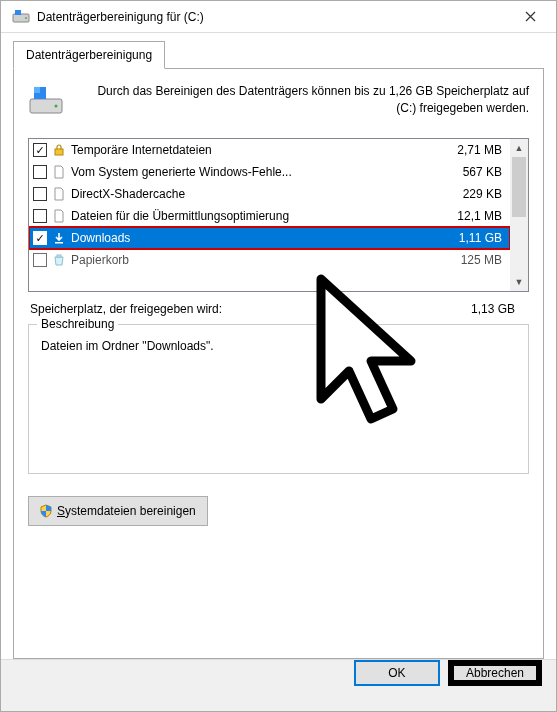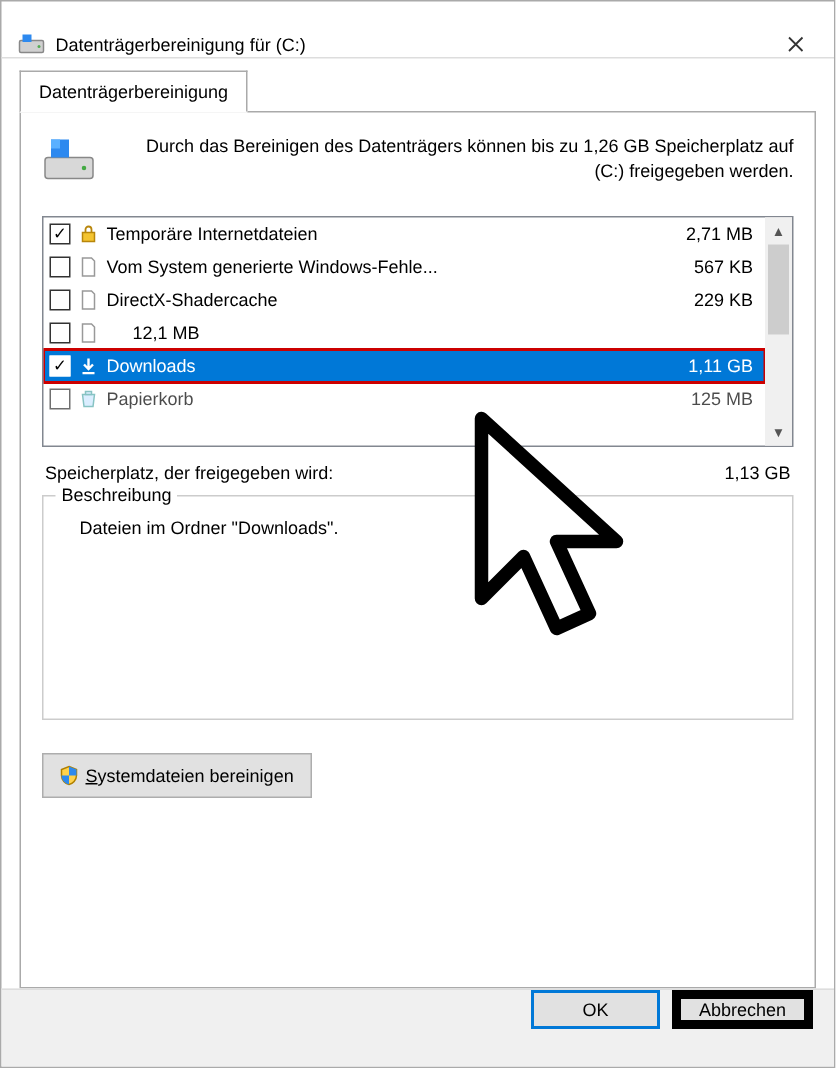--- a/index.html
+++ b/index.html
@@ -1,18 +1,18 @@
 <!DOCTYPE html>
 <html><head>
   <meta charset="utf-8">
   <style>
     * { box-sizing: border-box; margin: 0; padding: 0; font-family: "Segoe UI", Tahoma, sans-serif; }
     body { width: 557px; height: 712px; background: #f0f0f0; font-size: 12px; color: #000; }
     .window { width: 557px; height: 712px; background: #fff; border: 1px solid #aaa; display: flex; flex-direction: column; position: relative; }
-    .titlebar { height: 18px; display: flex; align-items: center; border-bottom: 1px solid #ddd; padding: 0 4px; margin-top: 20px; }
+    .titlebar { height: 32px; display: flex; align-items: center; border-bottom: 1px solid #ddd; padding: 0 4px; }
     .titlebar-icon { width: 20px; height: 20px; margin: 0 6px; display: flex; align-items: center; justify-content: center; }
     .title-text { flex: 1; font-size: 12px; }
     .close-btn { width: 44px; height: 30px; display: flex; align-items: center; justify-content: center; font-size: 14px; color: #333; }
     .content { flex: 1; padding: 8px 12px 0 12px; display: flex; flex-direction: column; }
     .tab-strip { display: flex; margin-bottom: -1px; }
     .tab { border: 1px solid #aaa; border-bottom: 1px solid #fff; background: #fff; padding: 6px 12px; font-size: 12px; position: relative; z-index: 1; }
     .panel { border: 1px solid #aaa; padding: 14px 14px 10px 14px; display: flex; flex-direction: column; flex: 1; }
     .info-row { display: flex; align-items: flex-start; gap: 12px; margin-bottom: 16px; text-align: right; }
     .drive-icon { width: 36px; flex-shrink: 0; }
     .info-text { font-size: 12px; line-height: 1.4; }
@@ -24,22 +24,22 @@
     .chk { width: 14px; height: 14px; border: 1px solid #333; background: #fff; display: inline-flex; align-items: center; justify-content: center; margin-right: 4px; flex-shrink: 0; }
     .list-row.selected .chk { border-color: #fff; }
     .chk .mark { font-size: 11px; line-height: 1; color: #000; }
     .row-icon { width: 16px; height: 16px; margin-right: 4px; display: inline-flex; align-items: center; justify-content: center; flex-shrink: 0; }
     .row-label { flex: 1; white-space: nowrap; overflow: hidden; text-overflow: ellipsis; }
     .row-size { text-align: right; padding-right: 6px; min-width: 68px; }
     .scrollbar { width: 18px; background: #f0f0f0; display: flex; flex-direction: column; }
     .sb-btn { height: 18px; background: #f0f0f0; display: flex; align-items: center; justify-content: center; font-size: 9px; color: #555; }
     .sb-thumb { flex: 0 0 60px; background: #cdcdcd; margin: 0 2px; }
     .sb-track { flex: 1; }
-    .freed-row { display: flex; justify-content: space-between; font-size: 12px; margin: 10px 2px 8px 2px; align-items: flex-end; }
-    .desc-group { border: 1px solid #ccc; padding: 14px 12px 14px 24px; height: 150px; position: relative; margin-bottom: 22px; }
+    .freed-row { display: flex; justify-content: space-between; font-size: 12px; margin: 10px 14px 8px 2px; align-items: flex-end; }
+    .desc-group { border: 1px solid #ccc; padding: 14px 12px 14px 12px; height: 150px; position: relative; margin-bottom: 22px; }
     .desc-legend { position: absolute; top: -8px; left: 8px; background: #fff; padding: 0 4px; font-size: 12px; }
     .desc-text { font-size: 12px; }
     .sysfiles-btn { border: 1px solid #adadad; background: #e1e1e1; padding: 4px 10px; display: inline-flex; align-items: center; gap: 4px; font-size: 12px; width: 180px; height: 30px; }
     .shield-icon { width: 14px; height: 14px; flex-shrink: 0; }
     .footer { height: 52px; border-top: 1px solid #ddd; background: #f0f0f0; display: flex; align-items: flex-start; justify-content: flex-end; gap: 8px; padding: 0 14px; }
     .btn { min-width: 86px; height: 26px; border: 6px solid #000000; background: #e1e1e1; font-size: 12px; padding: 0 12px; }
     .btn.primary { border: 2px solid #0078d7; background: #e1e1e1; }
     .cursor-overlay { position: absolute; left: 310px; top: 268px; pointer-events: none; z-index: 10; }
     u { text-decoration: underline; }
   </style>
@@ -121,20 +121,21 @@
             <span class="row-size">229 KB</span>
           </div>
 
           <div class="list-row">
             <span class="chk"></span>
             <span class="row-icon">
                 <svg width="14" height="14" viewBox="0 0 14 14">
                   <path d="M3 1 h6 l2 2 v10 h-8 z" fill="#fff" stroke="#999"></path>
                 </svg>
               </span>
+            <span class="row-label">Dateien für die Übermittlungsoptimierung</span>
             <span class="row-size">12,1 MB</span>
           </div>
 
           <div class="list-row selected">
             <span class="chk">
                 <span class="mark">✓</span>
               </span>
             <span class="row-icon">
                 <svg width="14" height="14" viewBox="0 0 14 14">
                   <path d="M7 2 v6 M4 6 l3 3 l3 -3" stroke="#fff" stroke-width="1.6" fill="none"></path>

